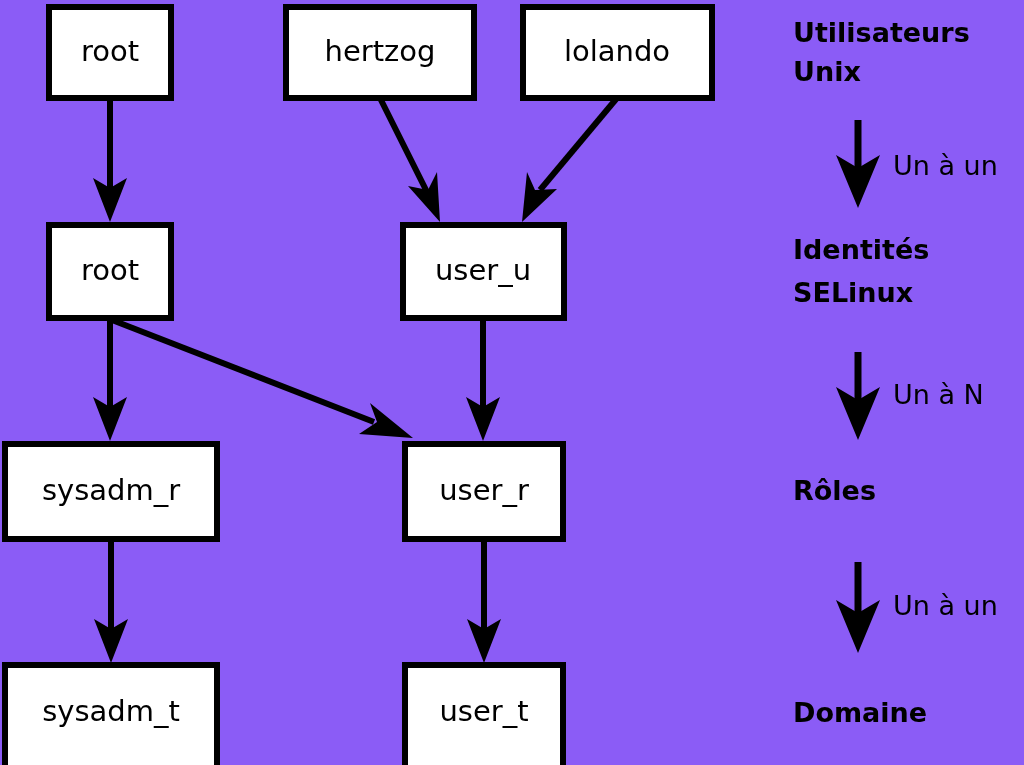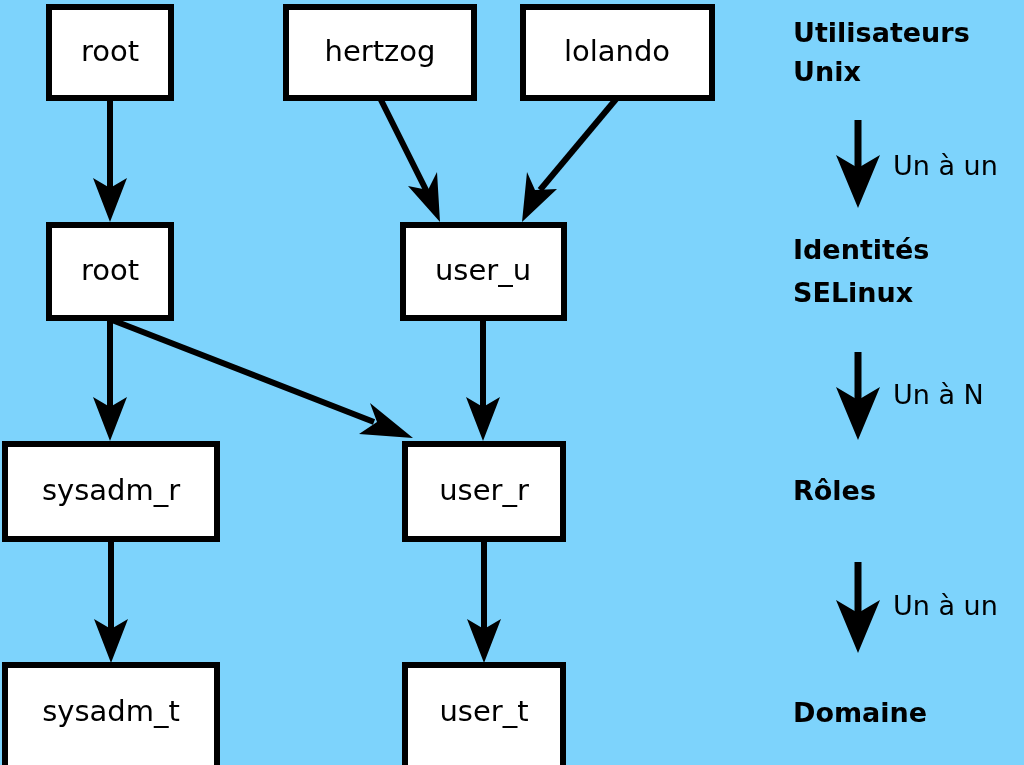--- a/index.html
+++ b/index.html
@@ -10,21 +10,21 @@
   body {
     width: 1024px;
     height: 765px;
     overflow: hidden;
     font-family: "DejaVu Sans", sans-serif;
   }
   #diagram-root {
     position: relative;
     width: 1024px;
     height: 765px;
-    background: #7dd3fc;
+    background: #8b5cf6;
   }
   svg#diagram-canvas {
     position: absolute;
     top: 0;
     left: 0;
     width: 1024px;
     height: 765px;
     display: block;
   }
   .node-box {

